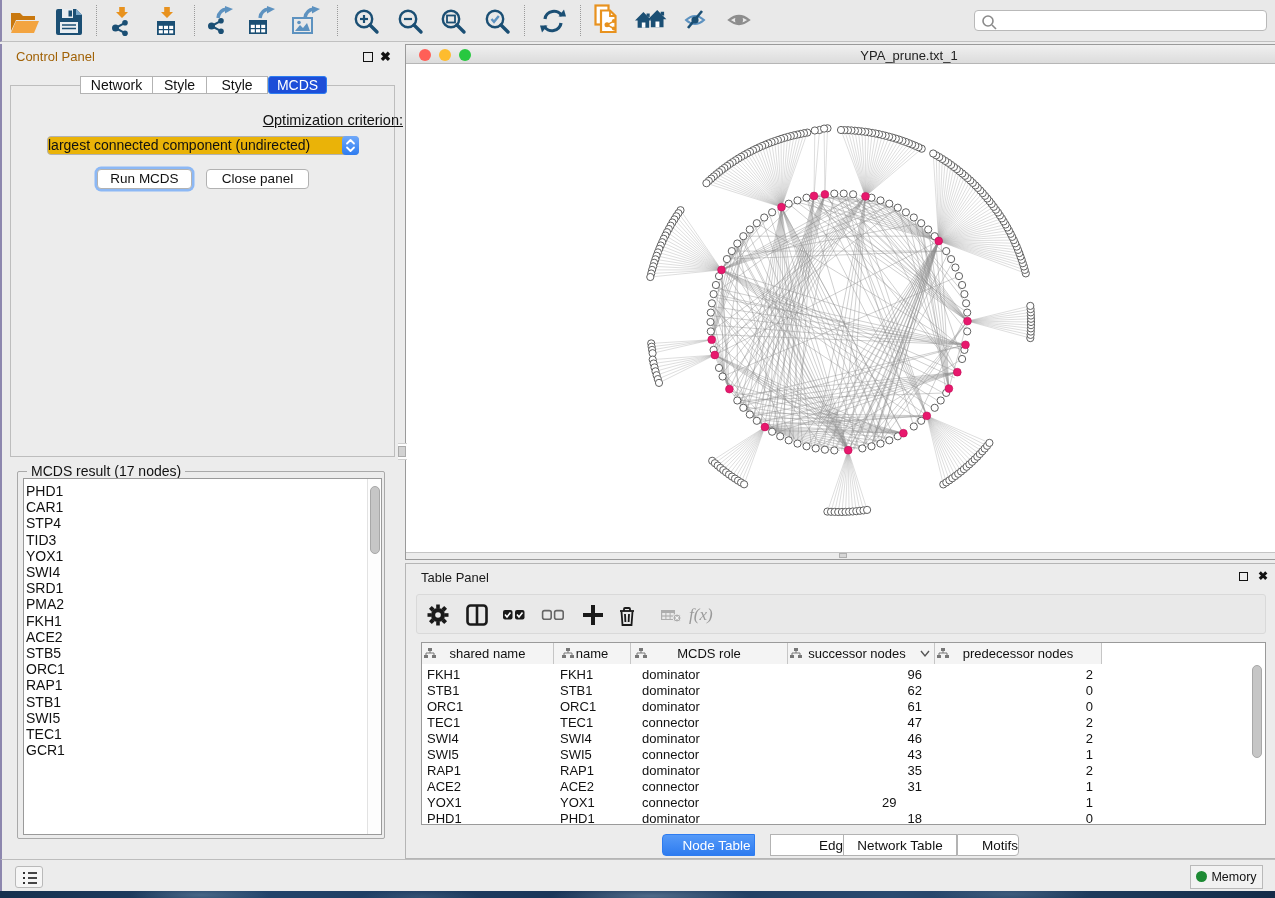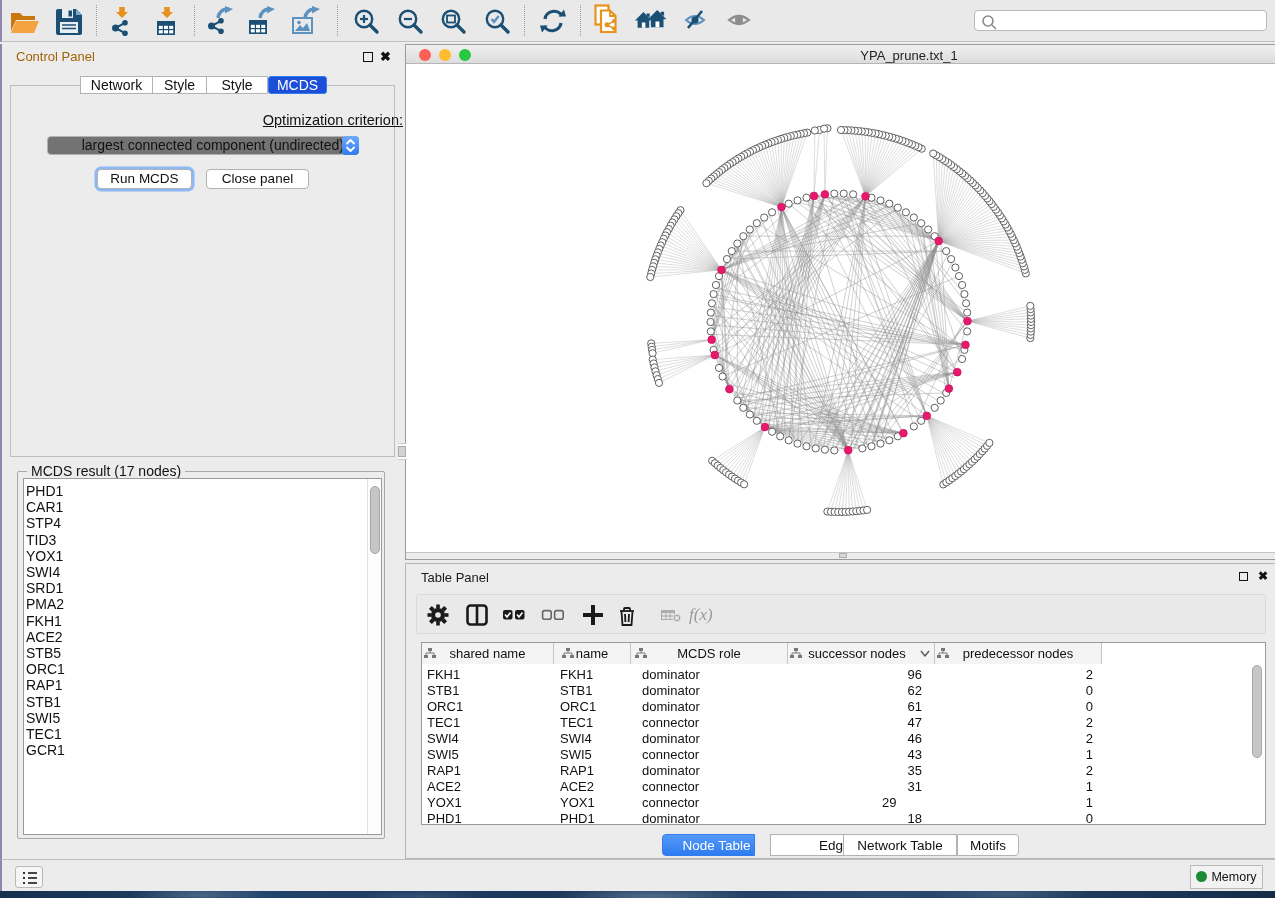--- a/index.html
+++ b/index.html
@@ -16,21 +16,21 @@
 
 #cpanel { left:0; top:44px; width:402px; height:815px; background:#ececec; border-left:2px solid #8d87ae; }
 #cpanel .title { position:absolute; left:14px; top:5px; font-size:13px; color:#a16207; }
 .winbtn-sq { position:absolute; width:10px; height:10px; border:1.5px solid #111; }
 .winbtn-x { position:absolute; font-size:13px; font-weight:bold; color:#111; line-height:11px; }
 #cpcontent { position:absolute; left:8px; top:41px; width:385px; height:372px; border:1px solid #bdbdbd; background:#ececec; }
 #cptabs { position:absolute; left:78px; top:32px; height:18px; }
 .cptab { position:absolute; top:0; height:18px; border:1px solid #b3b3b3; background:#fff; color:#111; font-size:14px; text-align:center; line-height:17px; }
 .cptab.sel { background:#1d4ed8; border-color:#2d7df0; color:#fff; border-radius:3px; }
 #optlabel { position:absolute; left:0; top:68px; width:401px; text-align:right; font-size:14.5px; color:#111;text-decoration:underline; }
-#dropdown { position:absolute; left:45px; top:92px; width:312px; height:19px; background:#737373; border:1px solid #b2b2b2; border-radius:4px; font-size:14px; padding-right:14px; color:#111; text-align:right; line-height:17px; }
+#dropdown { position:absolute; left:45px; top:92px; width:312px; height:19px; background:#eab308; border:1px solid #b2b2b2; border-radius:4px; font-size:14px; padding-right:14px; color:#111; text-align:left; line-height:17px; }
 #dropbtn { position:absolute; right:-1px; top:-1px; width:17px; height:19px; background:linear-gradient(#70a9fa,#2e7cf0); border-radius:4px; color:#fff; }
 .btn { position:absolute; height:20px; background:#fff; border:1px solid #b2b2b2; border-radius:4px; font-size:13.5px; color:#111; text-align:center; line-height:18px; }
 #fieldset { position:absolute; left:15px; top:427px; width:368px; height:368px; border:1px solid #a9a9a9; border-radius:2px; }
 #fslegend { position:absolute; left:9px; top:-9px; background:#ececec; padding:0 4px; font-size:14px; color:#111; }
 #mlist { position:absolute; left:5px; top:6px; width:359px; height:357px; background:#fff; border:1px solid #9a9a9a; font-size:14px; color:#111; line-height:16.2px; padding:4px 0 0 2px; }
 #mscroll { position:absolute; right:0px; top:0px; width:14px; height:355px; background:#fdfdfd; border-left:1px solid #e2e2e2; }
 #mthumb { position:absolute; left:1.5px; top:7px; width:10px; height:68px; background:#c6c6c6; border:1px solid #a8a8a8; border-radius:6px; }
 
 
 #netwin { left:405px; top:44px; width:870px; height:516px; background:#fff; border:1px solid #9a9a9a; border-right:none; }
@@ -1206,21 +1206,21 @@
         <span style="left:631px; width:40px; text-align:right;">0</span>
       </div>
     <div id="tscroll">
         <div id="tthumb"></div>
       </div>
   </div>
   <div id="btabs">
     <div class="btab sel" style="left:0; width:93px; border-radius:4px 0 0 4px;">Node Table</div>
     <div class="btab" style="left:108px; width:80px;padding-left:48px;">Edge Table</div>
     <div class="btab" style="left:181px; width:114px;">Network Table</div>
-    <div class="btab" style="left:295px; width:62px; border-radius:0 4px 4px 0;">Motifs</div>
+    <div class="btab" style="left:295px; width:62px; border-radius:0 4px 4px 0;text-align:right;">Motifs</div>
   </div>
 </div>
 <div class="abs" id="statusbar">
   <div id="listbtn">
       <svg width="26" height="20" style="position:absolute;left:1px;top:1px;">
         <g stroke="#333" stroke-width="1.8">
           <line x1="6" y1="5" x2="8" y2="5"></line>
           <line x1="11" y1="5" x2="20" y2="5"></line>
           <line x1="6" y1="10" x2="8" y2="10"></line>
           <line x1="11" y1="10" x2="20" y2="10"></line>

